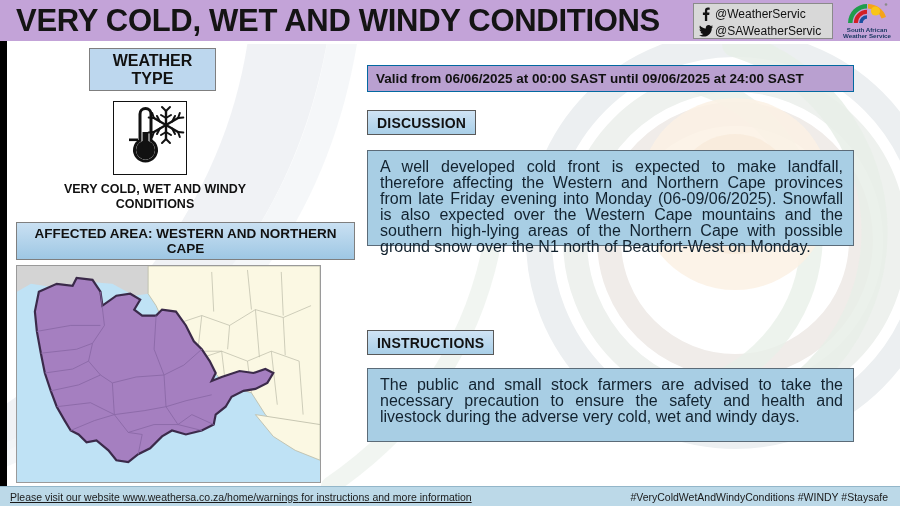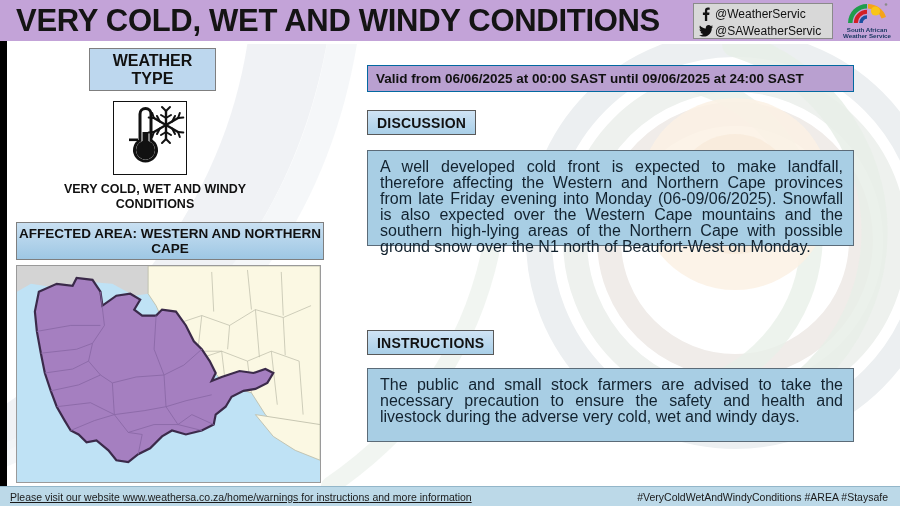--- a/index.html
+++ b/index.html
@@ -51,21 +51,21 @@
     position:absolute;left:113px;top:101px;width:74px;height:74px;
     border:1.5px solid #111;box-sizing:border-box;background:#fff;
   }
   .wt-label{
     position:absolute;left:40px;top:182px;width:230px;text-align:center;
     font-size:12.5px;font-weight:bold;color:#111;line-height:15px;
   }
 
   
   .aa-head{
-    position:absolute;left:16px;top:222px;width:308px;height:38px;
+    position:absolute;left:16px;top:222px;width:339px;height:38px;
     background:linear-gradient(180deg,#c9e0f2 0%,#9ec7e4 100%);
     border:1px solid #7f7f7f;box-sizing:border-box;
     display:flex;align-items:center;justify-content:center;text-align:center;
     font-size:13.5px;font-weight:bold;color:#111;line-height:15.5px;
   }
   .map-box{
     position:absolute;left:16px;top:265px;width:305px;height:218px;
     border:1px solid #9a9a9a;box-sizing:border-box;background:#fff;overflow:hidden;
   }
   .map-box svg{display:block;width:100%;height:100%;}
@@ -278,16 +278,16 @@
   <div class="valid-banner">Valid from 06/06/2025 at 00:00 SAST until 09/06/2025 at 24:00 SAST</div>
 
   <div class="sec-head" id="discussion-head">DISCUSSION</div>
   <div class="textbox" id="discussion-body">A well developed cold front is expected to make landfall, therefore affecting the Western and Northern Cape provinces from late Friday evening into Monday (06-09/06/2025). Snowfall is also expected over the Western Cape mountains and the southern high-lying areas of the Northern Cape with possible ground snow over the N1 north of Beaufort-West on Monday.</div>
 
   <div class="sec-head" id="instructions-head">INSTRUCTIONS</div>
   <div class="textbox" id="instructions-body">The public and small stock farmers are advised to take the necessary precaution to ensure the safety and health and livestock during the adverse very cold, wet and windy days.</div>
 
   <div class="footer">
     <div class="footer-left"><span>Please visit our website </span><a href="#" class="u">www.weathersa.co.za/home/warnings</a><span> for </span><a href="#" class="u">instructions</a><span> and more information</span></div>
-    <div class="footer-right">#VeryColdWetAndWindyConditions #AREA #Staysafe</div>
+    <div class="footer-right">#VeryColdWetAndWindyConditions #WINDY #Staysafe</div>
   </div>
 
 </div>
 
 </body></html>

